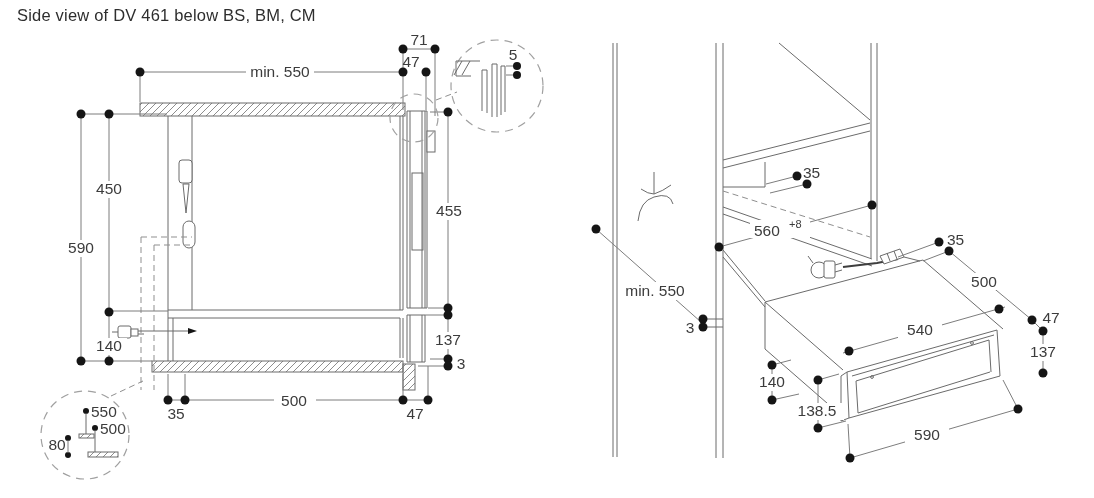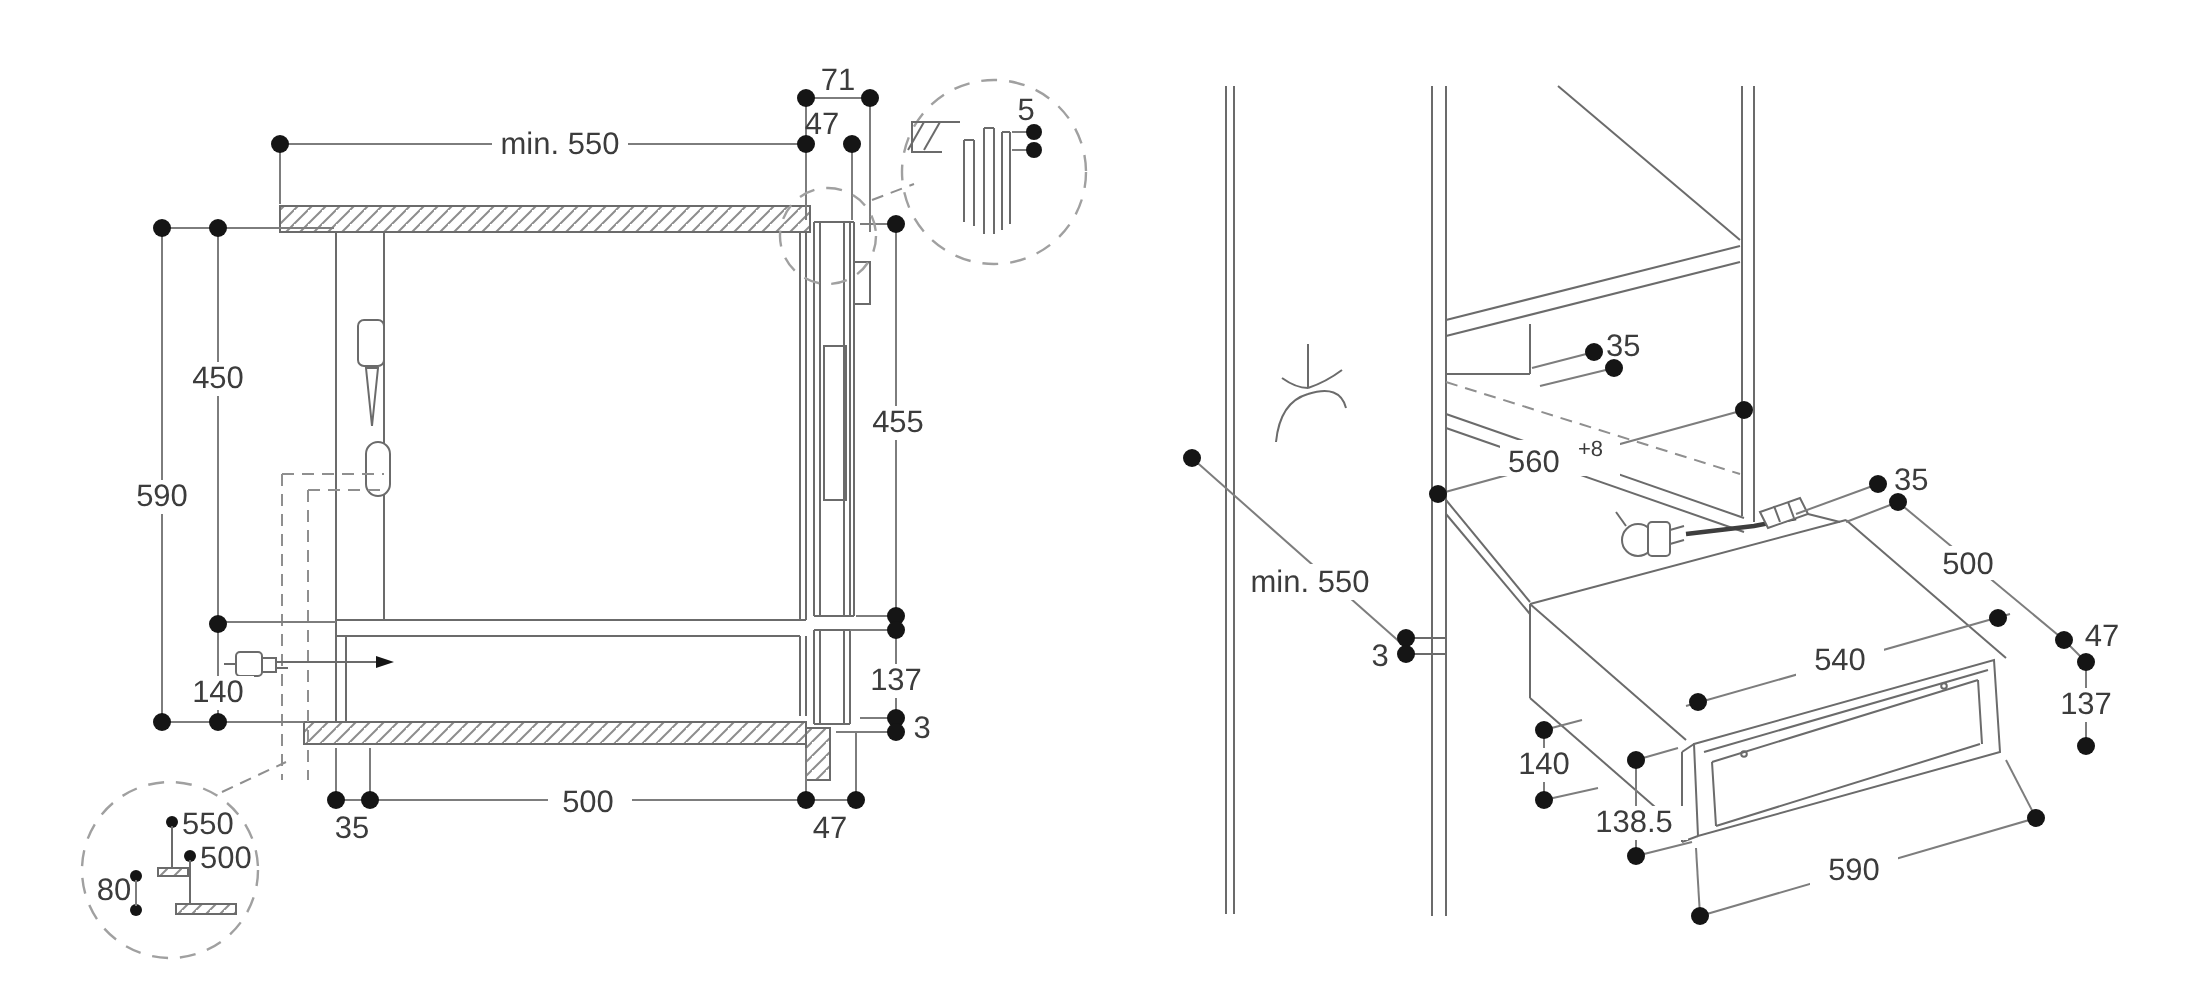--- a/index.html
+++ b/index.html
@@ -22,20 +22,21 @@
   .lbl  { font-size:15.5px; fill:#3c3c3c; }
   .mid  { text-anchor:middle; }
   .sup  { font-size:11px; fill:#3c3c3c; }
   .bg   { fill:#ffffff; }
   .hatchfill { fill:url(#hatch); stroke:#6b6b6b; stroke-width:1; }
 </style>
 </head>
 <body>
 
 <div class="stage">
+  <div class="title">Side view of DV 461 below BS, BM, CM</div>
 
   <svg width="1094" height="498" viewBox="0 0 1094 498">
     <defs>
       <pattern id="hatch" patternUnits="userSpaceOnUse" width="7" height="7">
         <path d="M-1,8 L8,-1" stroke="#8d8d8d" stroke-width="1"></path>
         <path d="M3,11 L11,3" stroke="#8d8d8d" stroke-width="1"></path>
       </pattern>
     </defs>
 
     <g>

